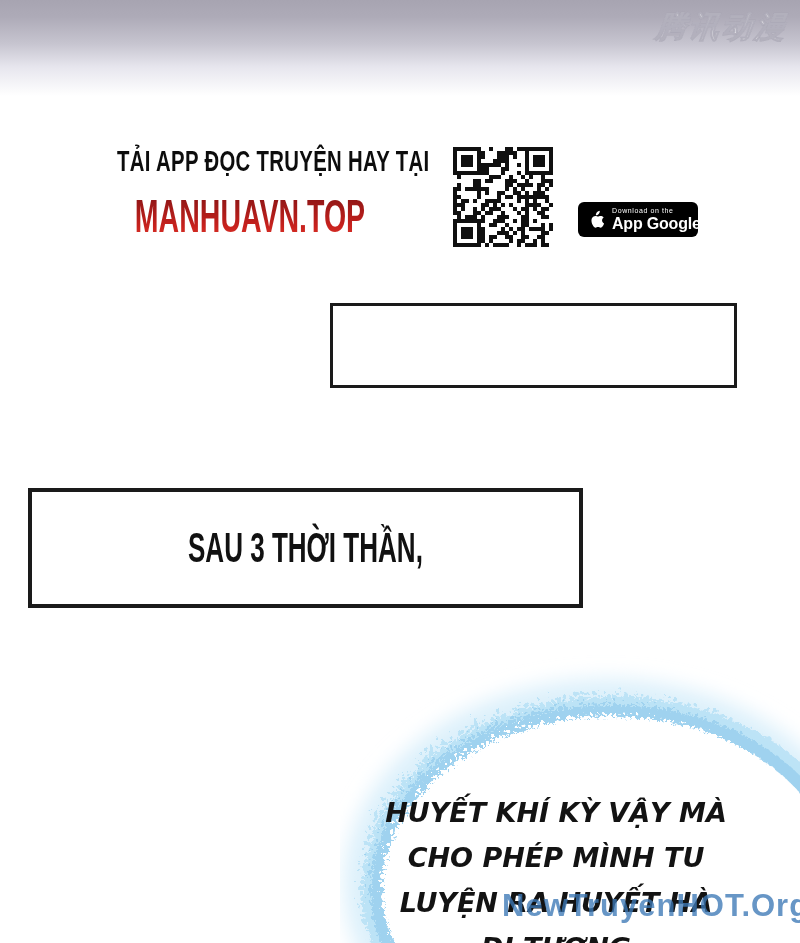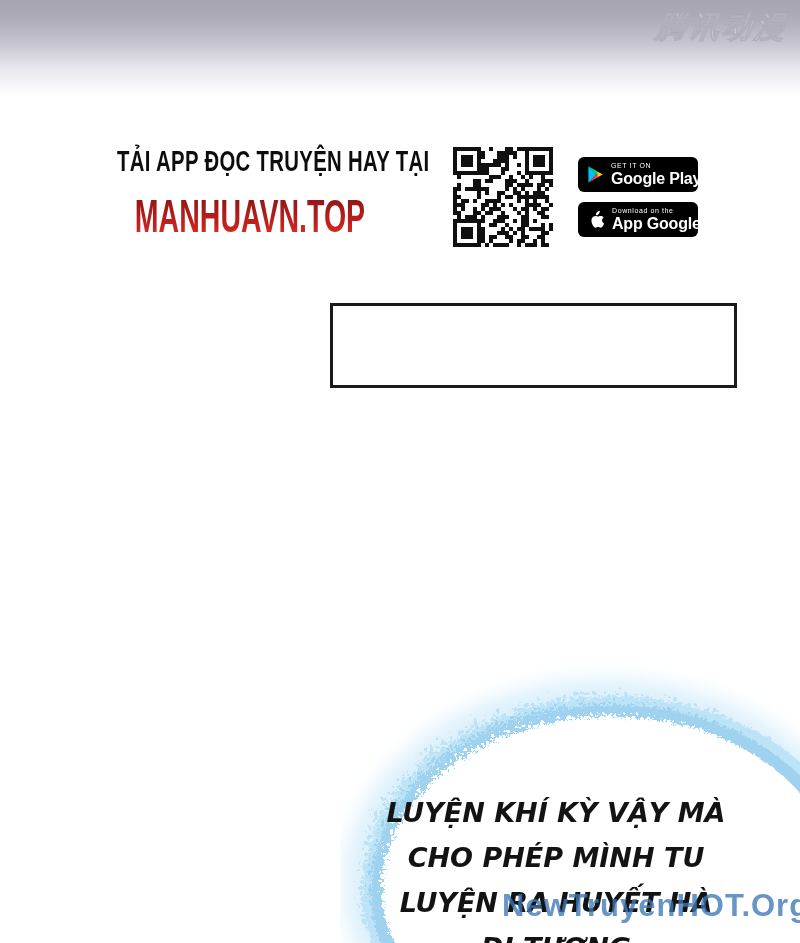--- a/index.html
+++ b/index.html
@@ -735,46 +735,37 @@
       <div style="background: rgb(255, 255, 255);"></div>
       <div style="background: rgb(16, 16, 16);"></div>
       <div style="background: rgb(16, 16, 16);"></div>
       <div style="background: rgb(16, 16, 16);"></div>
       <div style="background: rgb(255, 255, 255);"></div>
       <div style="background: rgb(16, 16, 16);"></div>
       <div style="background: rgb(16, 16, 16);"></div>
       <div style="background: rgb(255, 255, 255);"></div>
     </div>
 
-  <div class="badge gp">
-    <svg width="17" height="19" viewBox="0 0 24 26">
-      <path d="M2 1.5 L13 13 L2 24.5 Z" fill="#00c1ff"></path>
-      <path d="M2 1.5 L22 13 L13 13 Z" fill="#00e36d"></path>
-      <path d="M2 24.5 L22 13 L13 13 Z" fill="#ff4040"></path>
-      <path d="M15 9.6 L22 13 L15 16.4 Z" fill="#ffd500"></path>
-    </svg>
-    <div class="bt">
-      <span class="tag">GET IT ON</span>
-      <span class="store">Google Play</span>
-    </div>
-  </div>
 
   <div class="badge as">
     <svg width="18" height="21" viewBox="0 0 20 24">
       <path fill="#ffffff" d="M13.1,5.6c0.8-1,1.4-2.3,1.2-3.6c-1.1,0.1-2.5,0.8-3.3,1.7C10.3,4.6,9.7,5.9,9.9,7.2 C11.1,7.3,12.3,6.6,13.1,5.6z"></path>
       <path fill="#ffffff" d="M16.9,13.1c0-2.2,1.8-3.3,1.9-3.4c-1-1.5-2.6-1.7-3.2-1.8c-1.4-0.1-2.7,0.8-3.4,0.8 c-0.7,0-1.8-0.8-2.9-0.8c-1.5,0-2.9,0.9-3.7,2.2c-1.6,2.7-0.4,6.8,1.1,9c0.7,1.1,1.6,2.3,2.8,2.3c1.1,0,1.5-0.7,2.9-0.7 c1.3,0,1.7,0.7,2.9,0.7c1.2,0,2-1.1,2.7-2.2c0.9-1.3,1.2-2.5,1.2-2.6C19.2,16.5,16.9,15.5,16.9,13.1z"></path>
     </svg>
     <div class="bt">
       <span class="tag">Download on the</span>
       <span class="store">App Google</span>
     </div>
   </div>
 
   <div class="empty-box"></div>
 
+  <div class="caption-box">
+    <span class="caption-text">SAU 3 THỜI THẦN,</span>
+  </div>
 
   <svg class="bubble-svg" width="524" height="291" viewBox="0 0 524 291">
     <defs>
       <filter id="soft" x="-30%" y="-30%" width="160%" height="160%">
         <feGaussianBlur stdDeviation="10"></feGaussianBlur>
       </filter>
       <filter id="rough1" x="-25%" y="-25%" width="150%" height="150%">
         <feTurbulence type="turbulence" baseFrequency="0.22" numOctaves="2" seed="3" result="n"></feTurbulence>
         <feDisplacementMap in="SourceGraphic" in2="n" scale="16"></feDisplacementMap>
       </filter>
@@ -788,21 +779,21 @@
       <ellipse cx="266" cy="232" rx="250" ry="194" fill="#b5e0f6"></ellipse>
     </g>
     <g filter="url(#rough1)">
       <ellipse cx="266" cy="232" rx="240" ry="184" fill="#9fd2ef"></ellipse>
       <ellipse cx="266" cy="232" rx="228" ry="172" fill="#ffffff"></ellipse>
     </g>
     <ellipse cx="266" cy="232" rx="214" ry="158" fill="#ffffff"></ellipse>
   </svg>
 
   <div class="speech-text">
-    <div>LUYỆN KHÍ KỲ VẬY MÀ</div>
+    <div>HUYẾT KHÍ KỲ VẬY MÀ</div>
     <div>CHO PHÉP MÌNH TU</div>
     <div>LUYỆN RA HUYẾT HÀ</div>
     <div>DỊ TƯỢNG</div>
   </div>
 
   <div class="wm2">NewTruyenHOT.Org</div>
 
 </div>
 
 </body></html>

